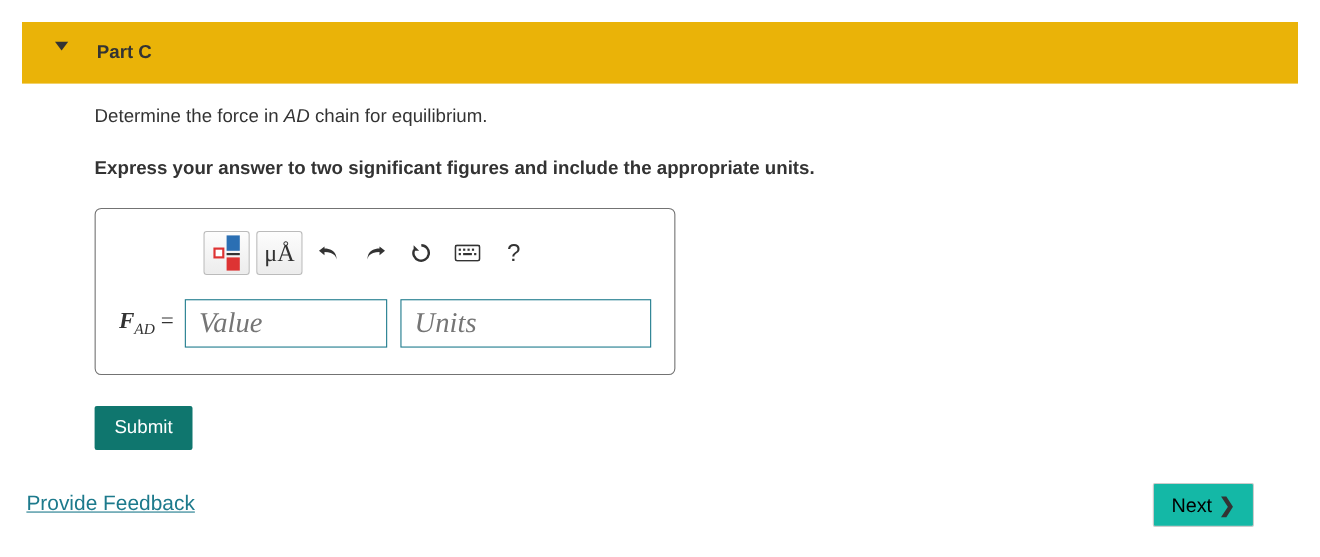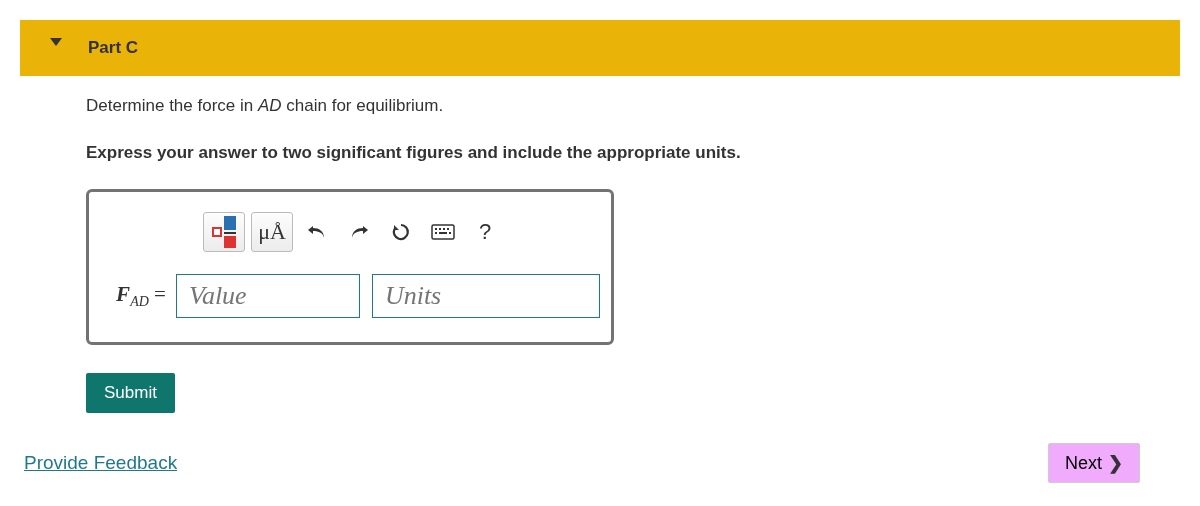--- a/index.html
+++ b/index.html
@@ -39,23 +39,23 @@
     }
     .question-text .italic {
       font-style: italic;
     }
     .instruction {
       font-weight: bold;
       font-size: 17px;
       margin-bottom: 26px;
     }
     .answer-box {
-      border: 3px solid #737373;
+      border: 1px solid #737373;
       border-radius: 6px;
-      padding: 20px 20px 24px 36px;
+      padding: 20px 20px 24px 20px;
       width: 528px;
       margin-bottom: 28px;
     }
     .toolbar {
       display: flex;
       align-items: center;
       gap: 6px;
       margin-left: 78px;
       margin-bottom: 22px;
     }
@@ -147,21 +147,21 @@
       align-items: center;
       padding: 30px 60px 10px 24px;
     }
     .feedback-link {
       color: #1d7a8c;
       text-decoration: underline;
       font-size: 19px;
       cursor: pointer;
     }
     .next-btn {
-      background: #f0abfc;
+      background: #14b8a6;
       border: 1px solid #ccc;
       padding: 8px 16px;
       font-size: 18px;
       cursor: pointer;
       display: flex;
       align-items: center;
       gap: 6px;
       border-radius: 2px;
     }
     .chev-right {

